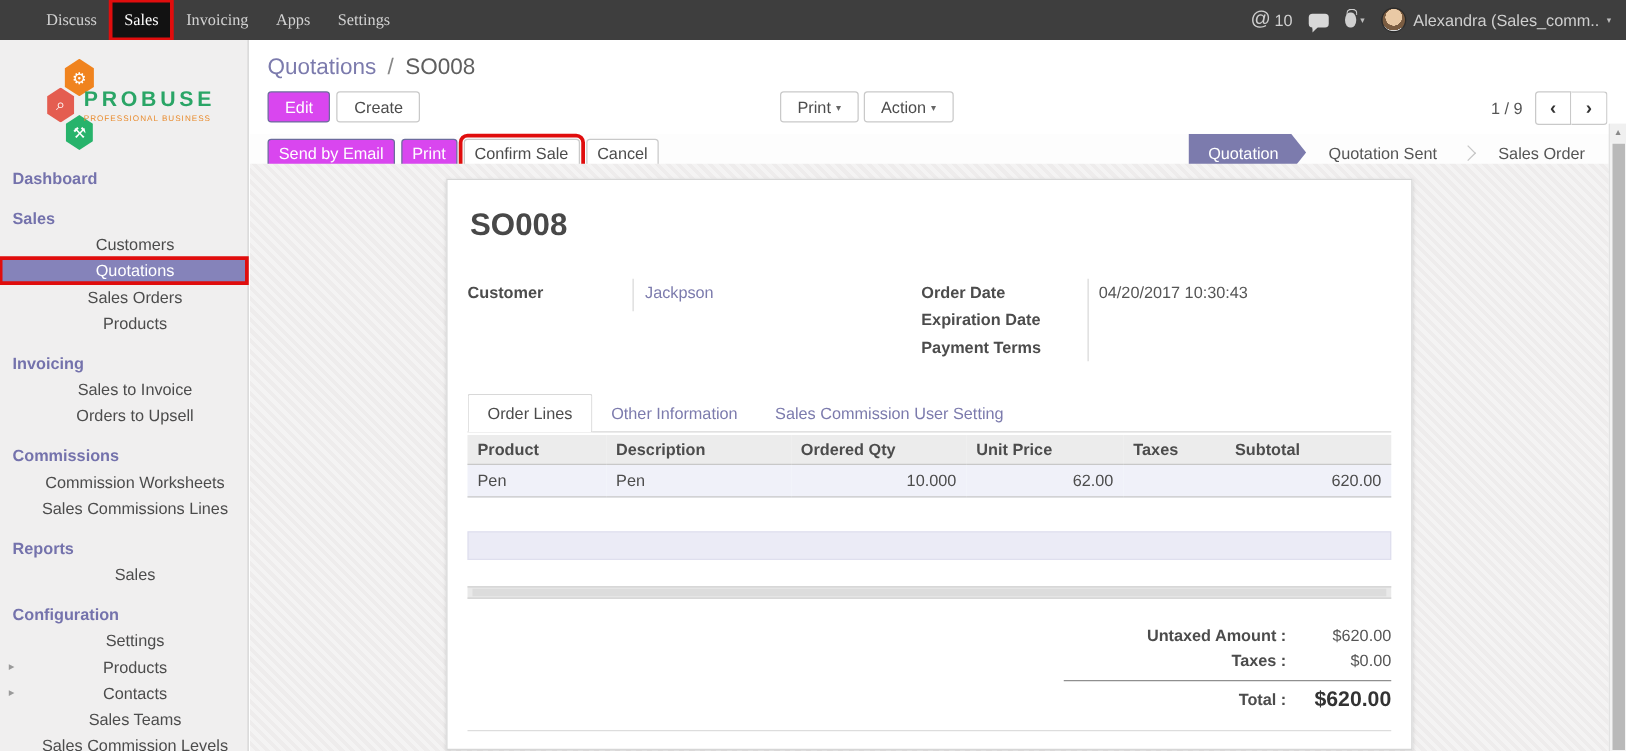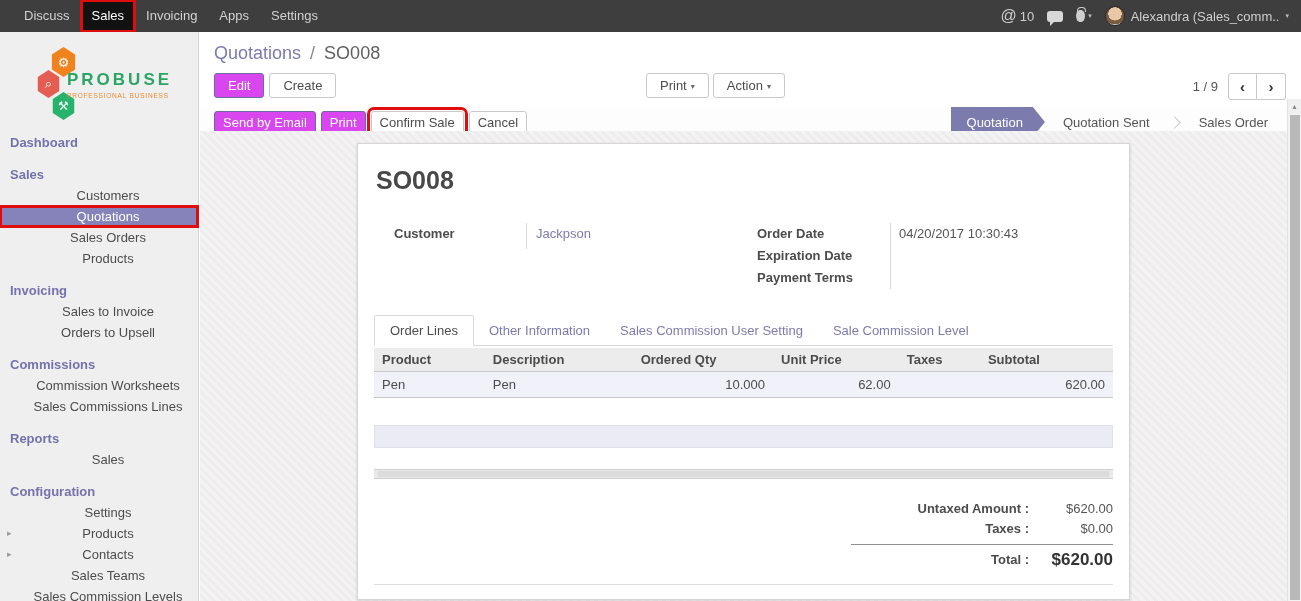--- a/index.html
+++ b/index.html
@@ -3,21 +3,21 @@
 <meta charset="utf-8">
 <style>
   * { box-sizing: border-box; margin: 0; padding: 0; }
   html,body { width:1301px; height:601px; overflow:hidden; }
   body {
     font-family: "Liberation Sans", sans-serif;
     font-size: 13px; color:#4c4c4c; background:#fff; position:relative;
   }
   
   .topbar { height:32px; background:#3e3e3e; display:flex; align-items:stretch; }
-  .tb-menus { display:flex; padding-left:13px; }
+  .tb-menus { display:flex; padding-left:26px;font-family:Liberation Serif, serif; }
   .tb-item { color:#d2d2d2; padding:0 11px; line-height:32px; cursor:pointer; }
   .tb-item.active { background:#121212; color:#fff; }
   .tb-right { margin-left:auto; display:flex; align-items:center; gap:13px; padding-right:12px; color:#cfcfcf; }
   .tb-mention { display:flex; align-items:center; gap:3px; }
   .tb-mention .at { font-size:16px; }
   .bubble-icon { width:16px; height:11px; background:#d8d8d8; border-radius:3px; position:relative; display:inline-block; }
   .bubble-icon::after { content:""; position:absolute; left:3px; bottom:-4px;
     border:3px solid transparent; border-top-color:#d8d8d8; border-left-color:#d8d8d8; }
   .bug-icon { width:9px; height:12px; background:#cfcfcf; border-radius:50%/58%; position:relative; display:inline-block; }
   .bug-icon::before { content:""; position:absolute; top:-3px; left:1px; width:7px; height:4px;
@@ -52,21 +52,21 @@
   .control-panel { padding:9px 0 0 14px; }
   .breadcrumb { font-size:18px; line-height:24px; }
   .breadcrumb .parent { color:#7c7bad; cursor:pointer; }
   .breadcrumb .sep { color:#888; margin:0 4px; }
   .breadcrumb .current { color:#5f5f5f; }
   .cp-row { position:relative; margin-top:8px; height:34px; }
   .btn { display:inline-block; border-radius:3px; padding:4px 13px; font-size:13px;
     border:1px solid #c9c9c9; background:#fff; color:#4c4c4c; cursor:pointer; vertical-align:top; }
   .btn.primary { background:#d946ef; border-color:#6c6b9d; color:#fff; }
   .cp-left { position:absolute; left:0; top:0; display:flex; gap:5px; }
-  .cp-center { position:absolute; left:432px; top:0; display:flex; gap:4px; }
+  .cp-center { position:absolute; left:410px; top:0; display:flex; gap:4px; }
   .btn .dd { font-size:8px; color:#666; margin-left:4px; vertical-align:1px; }
   .cp-right { position:absolute; right:15px; top:0; display:flex; align-items:center; gap:10px; }
   .pager-text { color:#555; }
   .pager-btns { display:flex; }
   .pager-btn { width:29px; height:27px; background:#fff; border:1px solid #c9c9c9; cursor:pointer;
     display:flex; align-items:center; justify-content:center; font-size:15px; font-weight:bold; color:#333; }
   .pager-btn:first-child { border-radius:3px 0 0 3px; }
   .pager-btn:last-child { border-radius:0 3px 3px 0; border-left:none; }
   
   .statusbar { height:31px; background:#fdfdfd; border-bottom:1px solid #cfcfcf;
@@ -79,21 +79,21 @@
     clip-path:polygon(0 0,calc(100% - 12px) 0,100% 50%,calc(100% - 12px) 100%,0 100%); }
   .chev { width:9px; height:9px; border-top:1px solid #c6c6c6; border-right:1px solid #c6c6c6;
     transform:rotate(45deg); align-self:center; margin:0 2px; }
   
   .content { position:absolute; top:99px; bottom:0; left:0; right:14px; overflow:hidden;
     background:repeating-linear-gradient(45deg,#f4f3f3,#f4f3f3 3px,#eeecec 3px,#eeecec 6px); }
   .sheet { width:773px; min-height:442px; margin:12px auto 0; background:#fff;
     border:1px solid #d6d6d6; box-shadow:0 1px 3px rgba(0,0,0,.14); padding:22px 16px 14px; }
   .so-title { font-size:25px; font-weight:bold; color:#484848; margin-left:2px; }
   .fields { display:flex; margin-top:28px; }
-  .fgroup-left { width:363px; display:flex;margin-left:20px; }
+  .fgroup-left { width:363px; display:flex; }
   .flabel { font-weight:bold; color:#4c4c4c; line-height:22px; }
   .fgroup-left .flabel { width:132px; }
   .fvalue-customer { border-left:1px solid #d9d9d9; padding-left:9px; line-height:22px;
     color:#7c7bad; height:26px; cursor:pointer; }
   .fgroup-right { flex:1; display:flex; }
   .fr-labels { width:133px; }
   .fr-labels .flabel { display:block; }
   .fr-values { flex:1; border-left:1px solid #d9d9d9; padding-left:8px; }
   .fr-values .fval { line-height:22px; min-height:22px; color:#555; }
   
@@ -263,21 +263,20 @@
               <div class="fval">&nbsp;</div>
               <div class="fval">&nbsp;</div>
             </div>
         </div>
       </div>
 
       <div class="tabs">
           <div class="tab active">Order Lines</div>
           <div class="tab">Other Information</div>
           <div class="tab">Sales Commission User Setting</div>
-          <div class="tab">Sale Commission Level</div>
         </div>
 
       <table class="olines">
         <colgroup>
             <col style="width: 15%;">
             <col style="width: 20%;">
             <col style="width: 19%;">
             <col style="width: 17%;">
             <col style="width: 11%;">
             <col style="width: 18%;">

